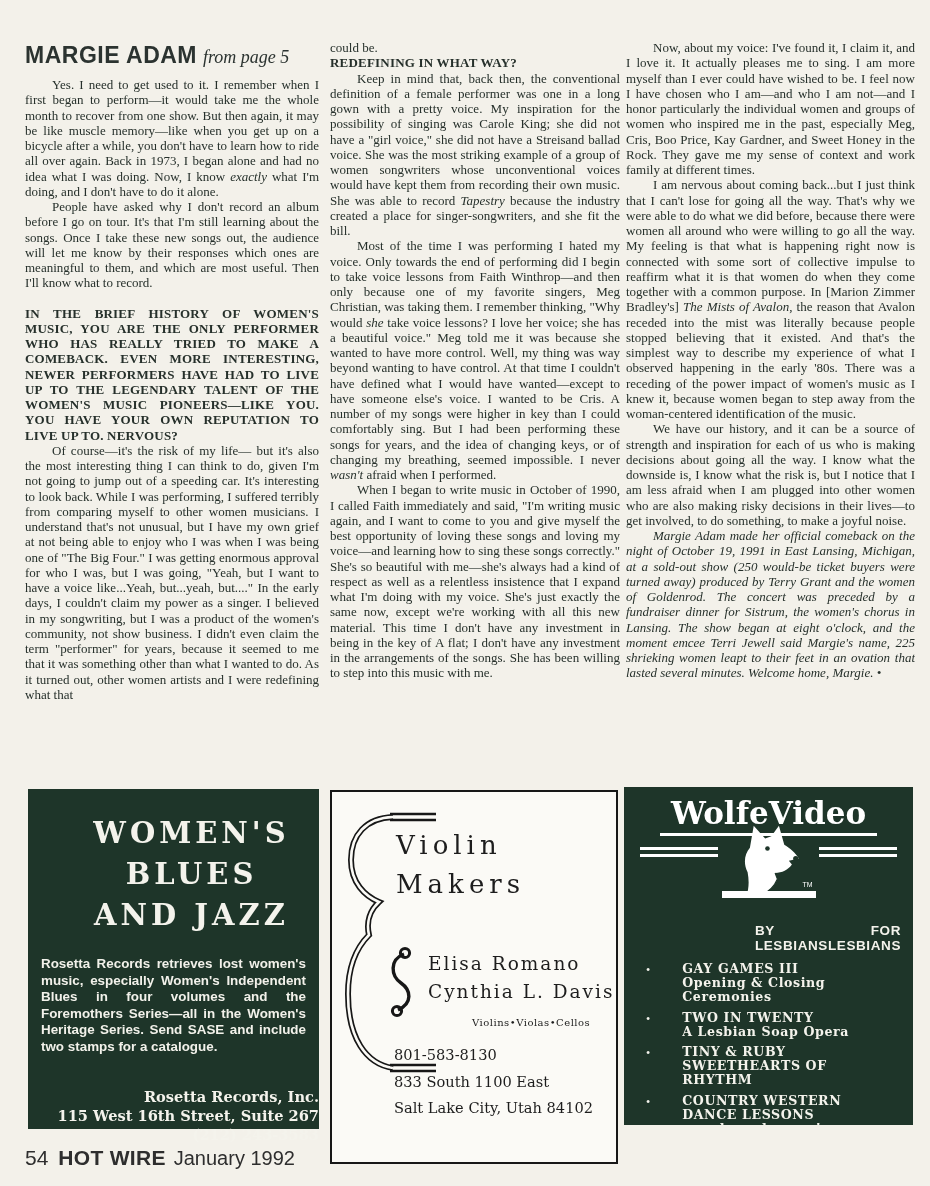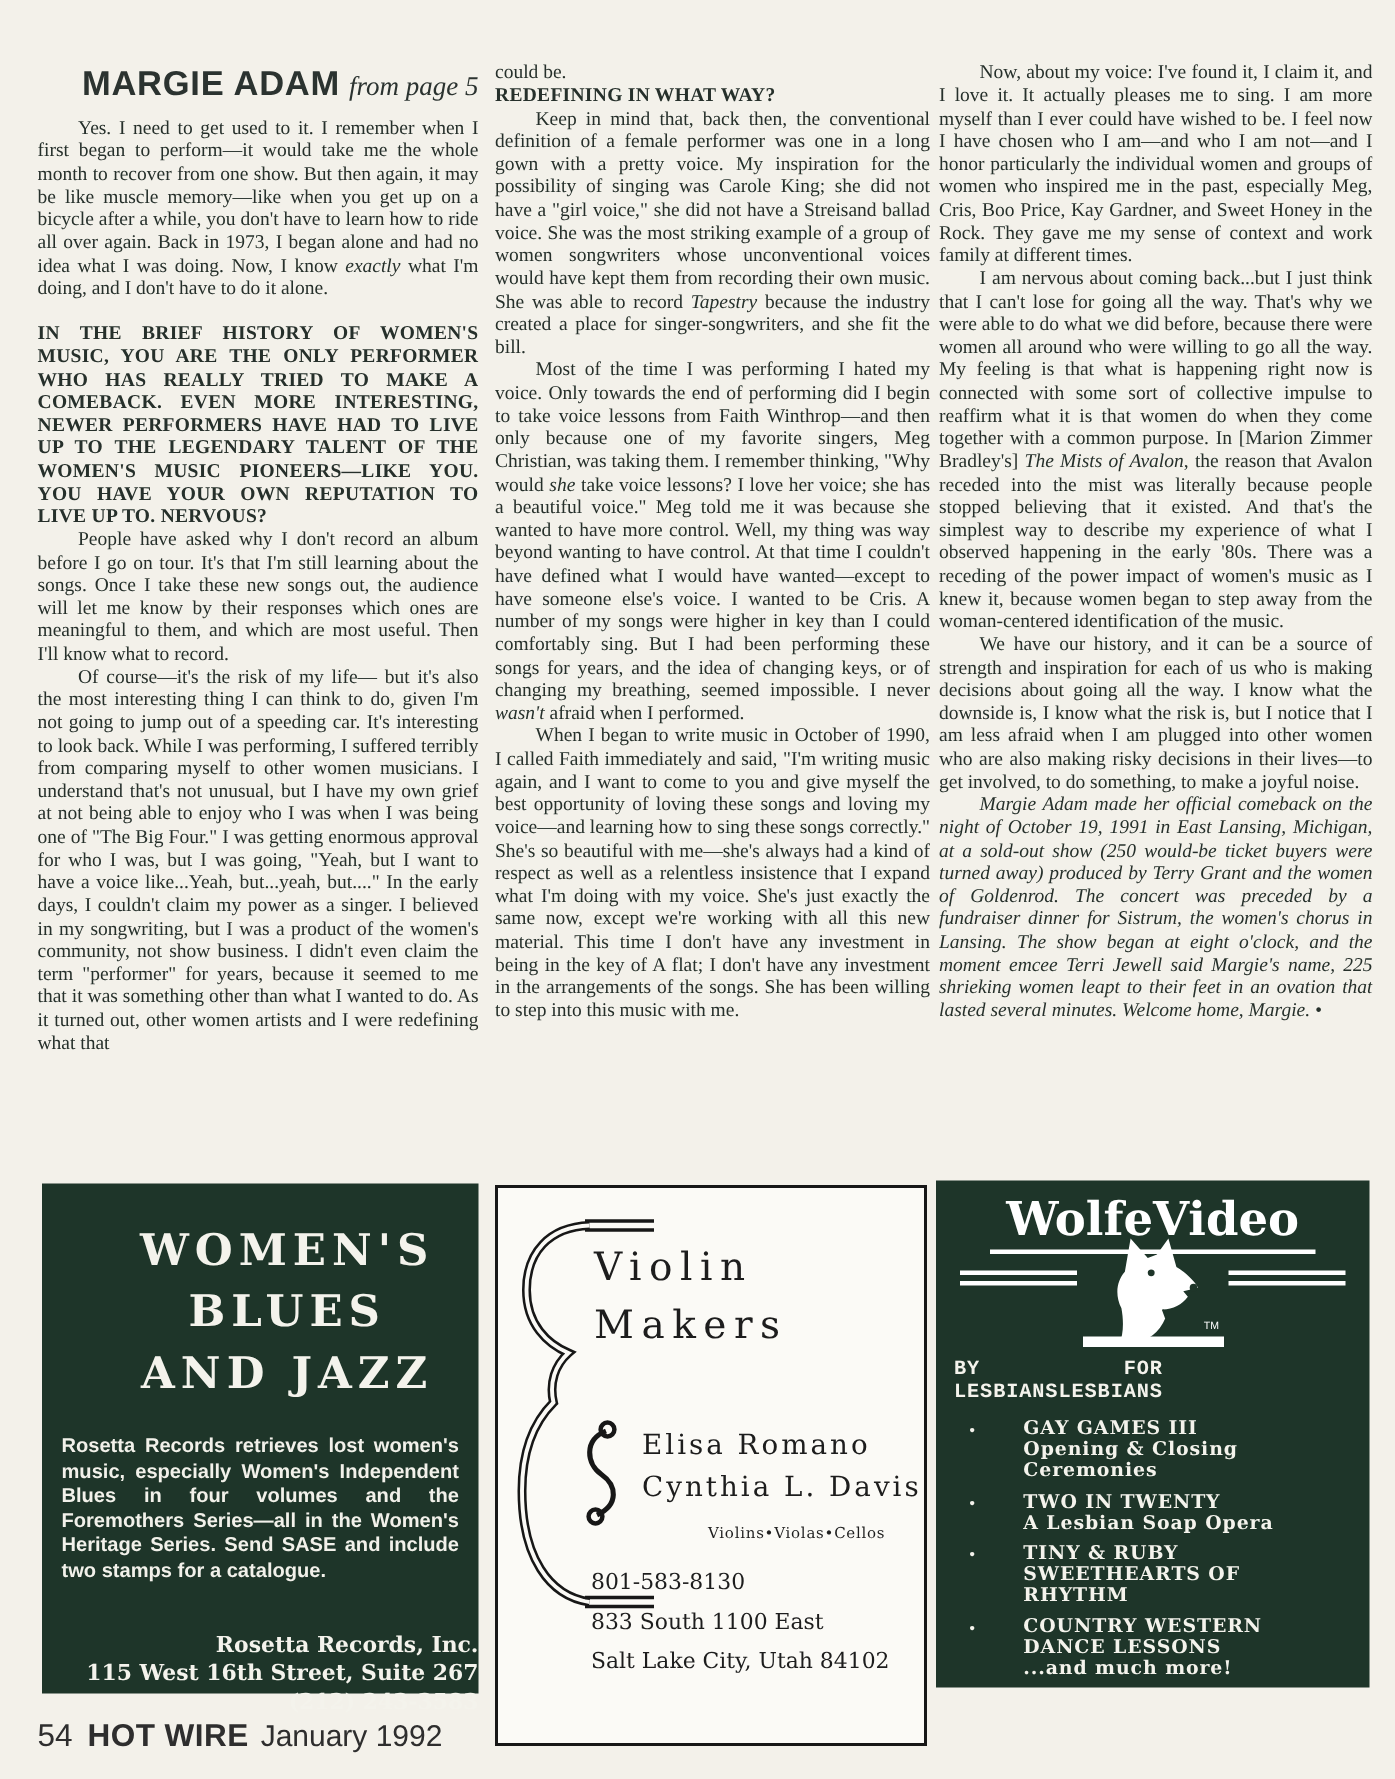--- a/index.html
+++ b/index.html
@@ -8,21 +8,21 @@
     background:#f3f1ea;
     font-family:"Liberation Serif", serif;
     color:#2a2a2a;
     overflow:hidden;
   }
   
   .col{position:absolute;top:40px;height:746px;overflow:hidden;}
   #col-0{left:25px;width:294px;}
   #col-1{left:330px;width:290px;}
   #col-2{left:626px;width:289px;}
-  .article-header{margin:2px 0 8px 0;white-space:nowrap;text-align:right;}
+  .article-header{margin:2px 0 8px 0;white-space:nowrap;}
   .article-title{
     font-family:"Liberation Sans", sans-serif;font-weight:700;
     font-size:23px;letter-spacing:.5px;color:#2b3330;
   }
   .article-title-suffix{
     font-family:"Liberation Serif", serif;font-style:italic;
     font-size:18px;margin-left:6px;color:#2b3330;
   }
   .para{
     margin:0;text-align:justify;text-indent:27px;
@@ -85,22 +85,22 @@
   }
   .wolfe-underline{position:absolute;left:24px;right:24px;top:38px;height:3px;background:#fff;}
   .wolfe-bars{position:absolute;top:52px;width:78px;}
   .wolfe-bars div{height:3px;background:#fff;margin-bottom:4px;}
   .wolfe-bars.left{left:4px;}
   .wolfe-bars.right{right:4px;}
   .wolf-head{position:absolute;left:50%;transform:translateX(-50%);top:26px;}
   .wolfe-tm{position:absolute;top:86px;left:calc(50% + 34px);font-size:7px;color:#fff;font-family:"Liberation Sans", sans-serif;}
   .wolfe-pedestal{position:absolute;top:96px;left:50%;transform:translateX(-50%);width:94px;height:7px;background:#fff;}
   .wolfe-byfor{
-    display:flex;justify-content:flex-start;margin-top:0px;
-    font-family:Liberation Mono, monospace;font-weight:700;font-size:13.5px;line-height:14.5px;
+    display:flex;justify-content:flex-end;margin-top:17px;
+    font-family:Liberation Sans, sans-serif;font-weight:700;font-size:13.5px;line-height:14.5px;
     letter-spacing:.6px;color:#f4f3ec;
   }
   .wolfe-byfor .right{text-align:right;}
   .wolfe-items{list-style:none;margin:9px 0 0 0;padding:0 0 0 10px;}
   .wolfe-items li{display:flex;margin-bottom:6px;}
   .wolfe-bullet{color:#f4f3ec;font-size:12px;margin:1px 8px 0 0;}
   .wolfe-item-title,.wolfe-item-sub{
     font-family:"DejaVu Serif", serif;font-weight:700;font-size:12.6px;line-height:14.2px;
     letter-spacing:.6px;color:#f4f3ec;margin-left:24px;
   }
@@ -121,22 +121,22 @@
 </head>
 <body>
 
 <div>
 
   <div class="col" id="col-0">
     <div class="article-header">
       <span class="article-title">MARGIE ADAM</span><span class="article-title-suffix">from page 5</span>
     </div>
   <p class="para body"><span>Yes. I need to get used to it. I remember when I first began to perform—it would take me the whole month to recover from one show. But then again, it may be like muscle memory—like when you get up on a bicycle after a while, you don't have to learn how to ride all over again. Back in 1973, I began alone and had no idea what I was doing. Now, I know </span><i>exactly</i><span> what I'm doing, and I don't have to do it alone.</span></p>
+      <p class="para body"><span>People have asked why I don't record an album before I go on tour. It's that I'm still learning about the songs. Once I take these new songs out, the audience will let me know by their responses which ones are meaningful to them, and which are most useful. Then I'll know what to record.</span></p>
       <p class="para question mt"><span>IN THE BRIEF HISTORY OF WOMEN'S MUSIC, YOU ARE THE ONLY PERFORMER WHO HAS REALLY TRIED TO MAKE A COMEBACK. EVEN MORE INTERESTING, NEWER PERFORMERS HAVE HAD TO LIVE UP TO THE LEGENDARY TALENT OF THE WOMEN'S MUSIC PIONEERS—LIKE YOU. YOU HAVE YOUR OWN REPUTATION TO LIVE UP TO. NERVOUS?</span></p>
-      <p class="para body"><span>People have asked why I don't record an album before I go on tour. It's that I'm still learning about the songs. Once I take these new songs out, the audience will let me know by their responses which ones are meaningful to them, and which are most useful. Then I'll know what to record.</span></p>
       <p class="para body"><span>Of course—it's the risk of my life— but it's also the most interesting thing I can think to do, given I'm not going to jump out of a speeding car. It's interesting to look back. While I was performing, I suffered terribly from comparing myself to other women musicians. I understand that's not unusual, but I have my own grief at not being able to enjoy who I was when I was being one of "The Big Four." I was getting enormous approval for who I was, but I was going, "Yeah, but I want to have a voice like...Yeah, but...yeah, but...." In the early days, I couldn't claim my power as a singer. I believed in my songwriting, but I was a product of the women's community, not show business. I didn't even claim the term "performer" for years, because it seemed to me that it was something other than what I wanted to do. As it turned out, other women artists and I were redefining what that</span></p>
     </div>
 
   <div class="col" id="col-1">
       <p class="para noindent"><span>could be.</span></p>
       <p class="para question"><span>REDEFINING IN WHAT WAY?</span></p>
       <p class="para body"><span>Keep in mind that, back then, the conventional definition of a female performer was one in a long gown with a pretty voice. My inspiration for the possibility of singing was Carole King; she did not have a "girl voice," she did not have a Streisand ballad voice. She was the most striking example of a group of women songwriters whose unconventional voices would have kept them from recording their own music. She was able to record </span><i>Tapestry</i><span> because the industry created a place for singer-songwriters, and she fit the bill.</span></p>
       <p class="para body"><span>Most of the time I was performing I hated my voice. Only towards the end of performing did I begin to take voice lessons from Faith Winthrop—and then only because one of my favorite singers, Meg Christian, was taking them. I remember thinking, "Why would </span><i>she</i><span> take voice lessons? I love her voice; she has a beautiful voice." Meg told me it was because she wanted to have more control. Well, my thing was way beyond wanting to have control. At that time I couldn't have defined what I would have wanted—except to have someone else's voice. I wanted to be Cris. A number of my songs were higher in key than I could comfortably sing. But I had been performing these songs for years, and the idea of changing keys, or of changing my breathing, seemed impossible. I never </span><i>wasn't</i><span> afraid when I performed.</span></p>
       <p class="para body"><span>When I began to write music in October of 1990, I called Faith immediately and said, "I'm writing music again, and I want to come to you and give myself the best opportunity of loving these songs and loving my voice—and learning how to sing these songs correctly." She's so beautiful with me—she's always had a kind of respect as well as a relentless insistence that I expand what I'm doing with my voice. She's just exactly the same now, except we're working with all this new material. This time I don't have any investment in being in the key of A flat; I don't have any investment in the arrangements of the songs. She has been willing to step into this music with me.</span></p>
     </div>

